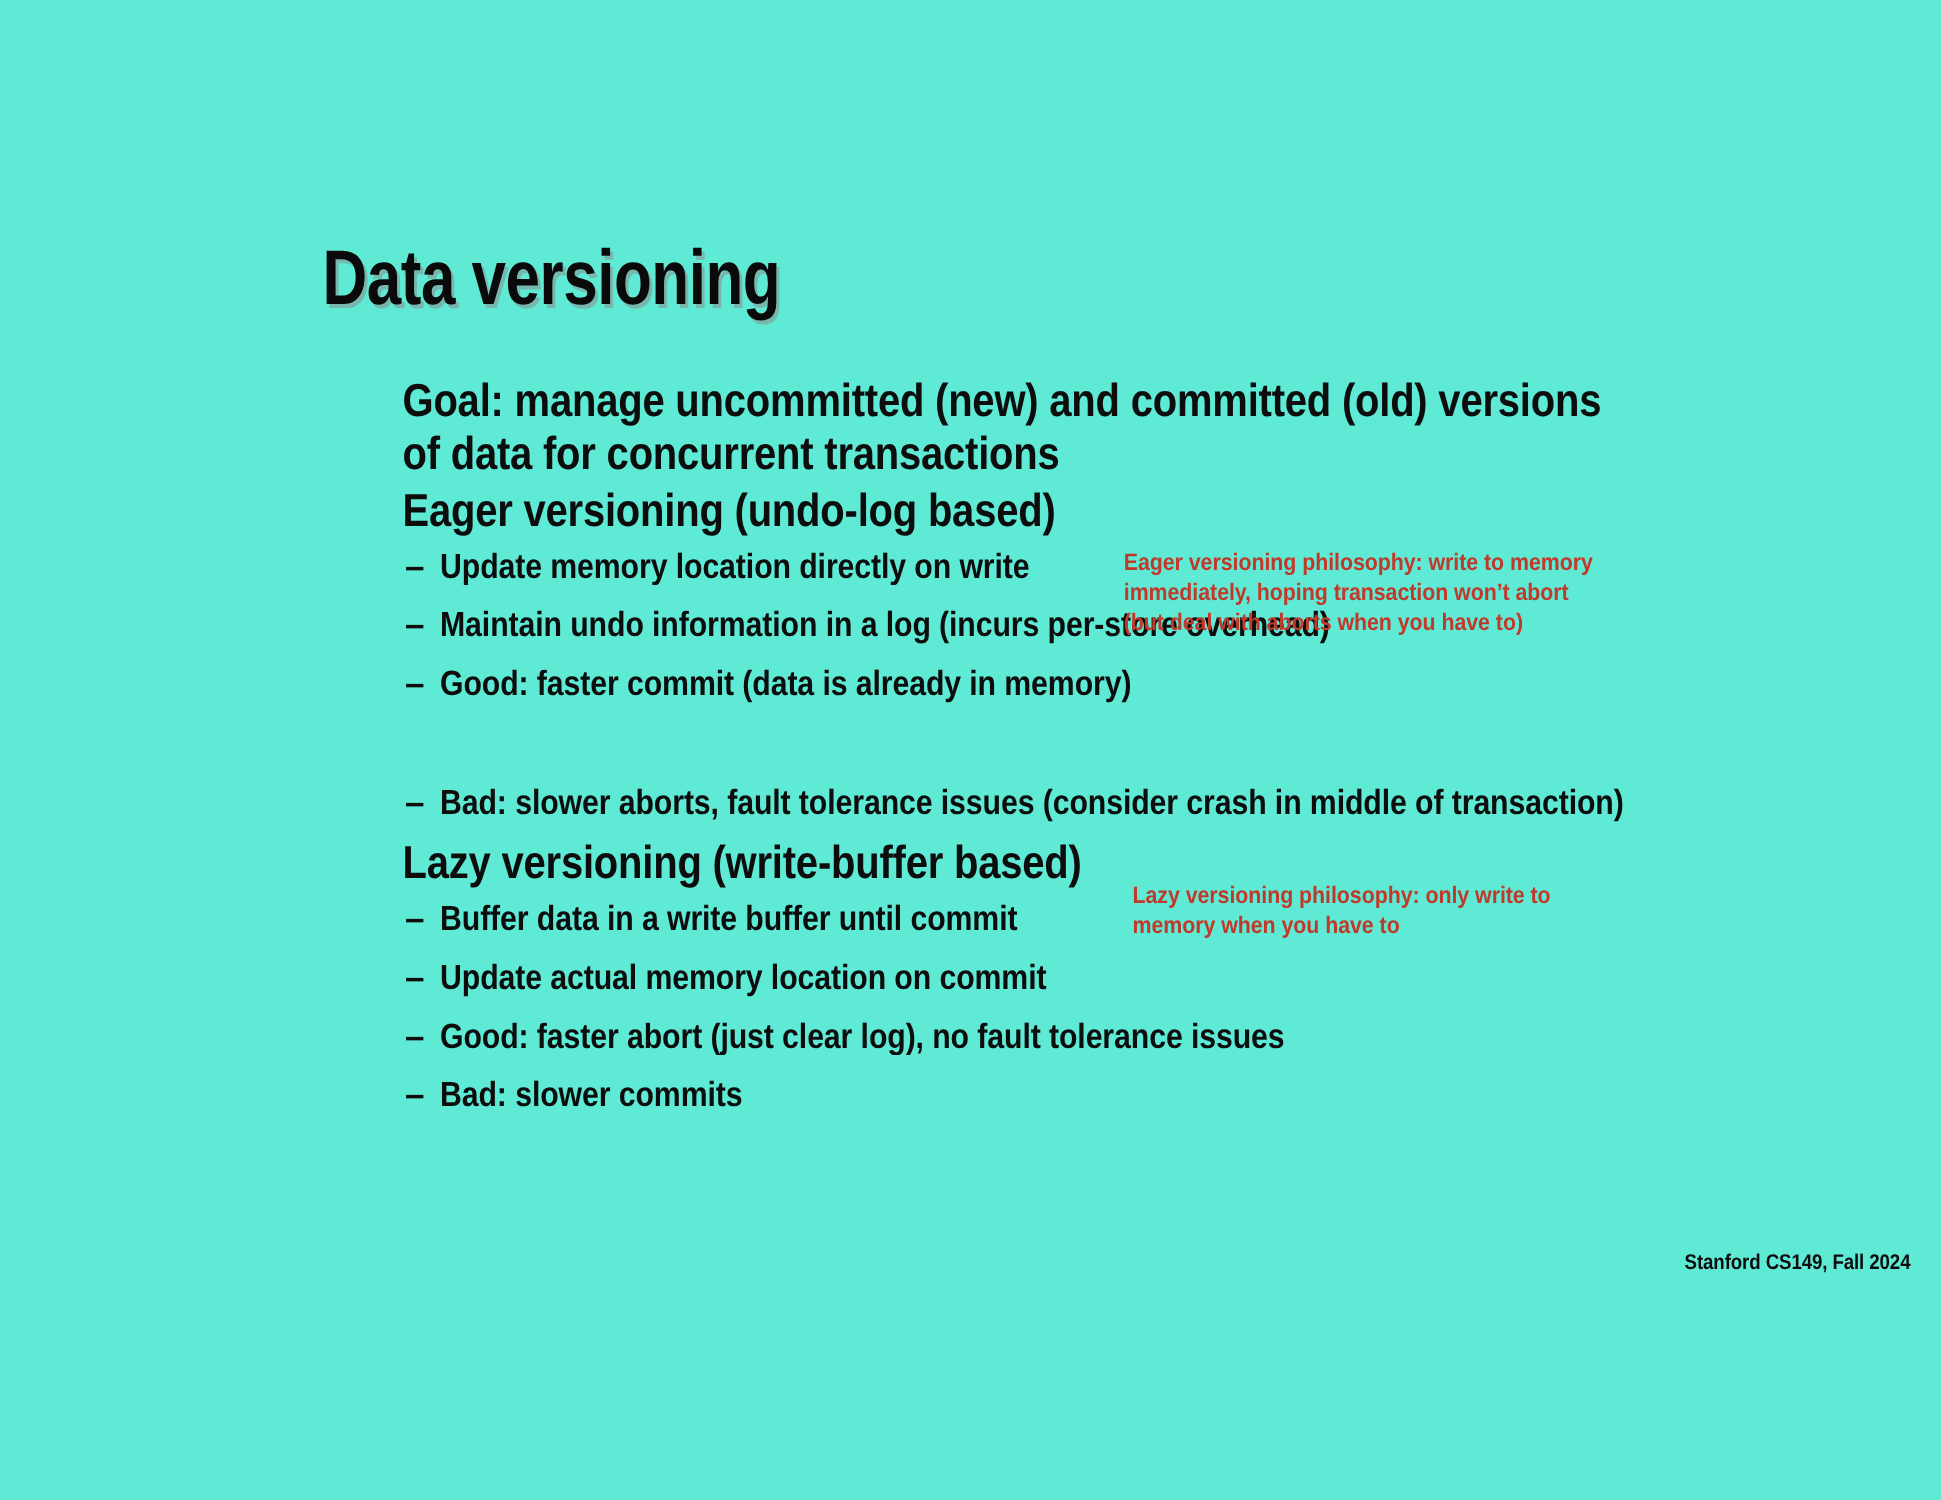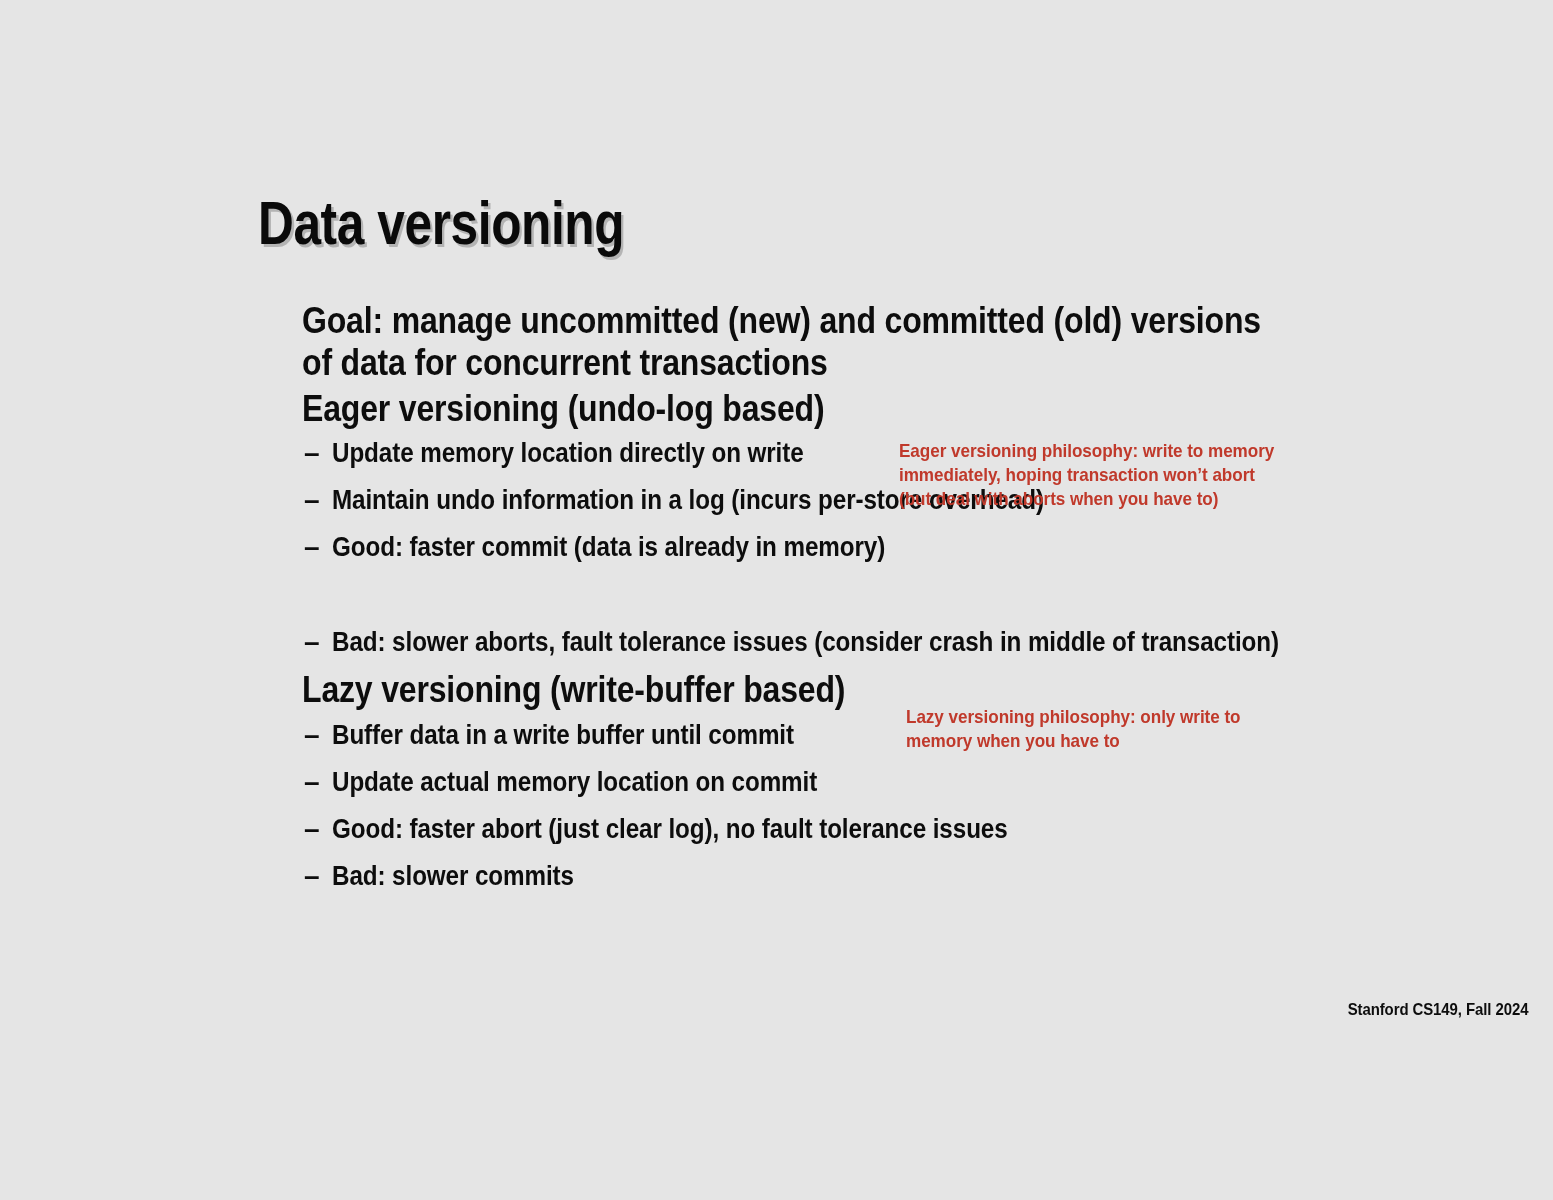--- a/index.html
+++ b/index.html
@@ -13,21 +13,21 @@
     position: relative;
     overflow: hidden;
     font-family: "Liberation Sans", "DejaVu Sans", sans-serif;
     color: #000000;
     -webkit-font-smoothing: antialiased;
   }
 
   .slide {
     position: absolute;
     inset: 0;
-    background: #e5e5e5;
+    background: #5eead4;
     text-decoration: underline;
   }
 
   
   .slide-title {
     position: absolute;
     left: 258px;
     top: 192px;
     font-size: 62px;
     font-weight: 700;
@@ -36,21 +36,21 @@
     transform: scaleX(0.80);
     transform-origin: left top;
     white-space: nowrap;
     text-shadow: 3px 3px 0 rgba(140,140,140,0.55);
     color: #0a0a0a;
   }
 
   
   .body-col {
     position: absolute;
-    left: 302px;
+    left: 322px;
     top: 300px;
     width: 1010px;
   }
 
   .lead {
     font-size: 37px;
     font-weight: 700;
     line-height: 1.13;
     letter-spacing: -0.2px;
     transform: scaleX(0.865);

